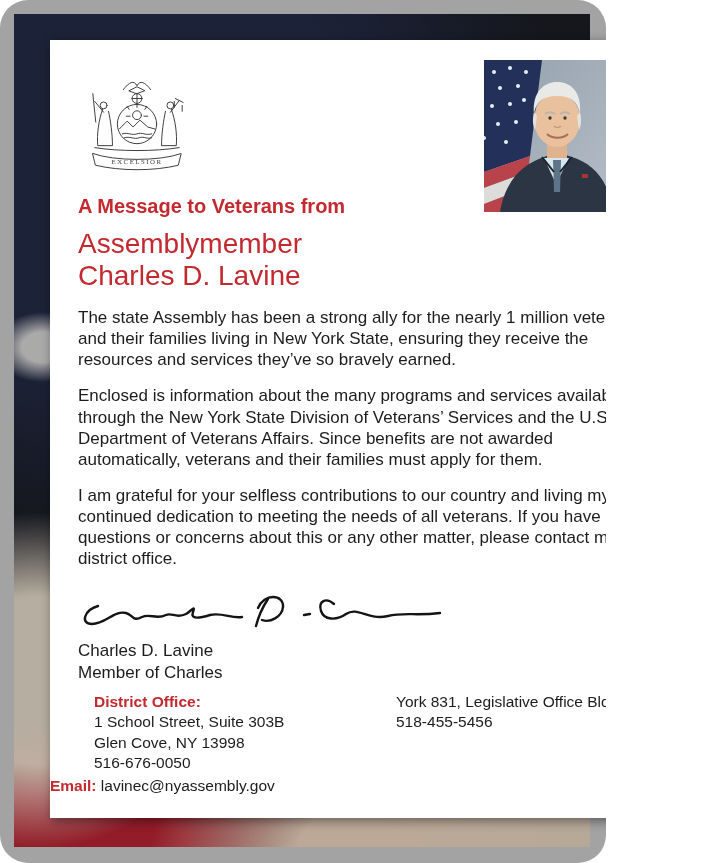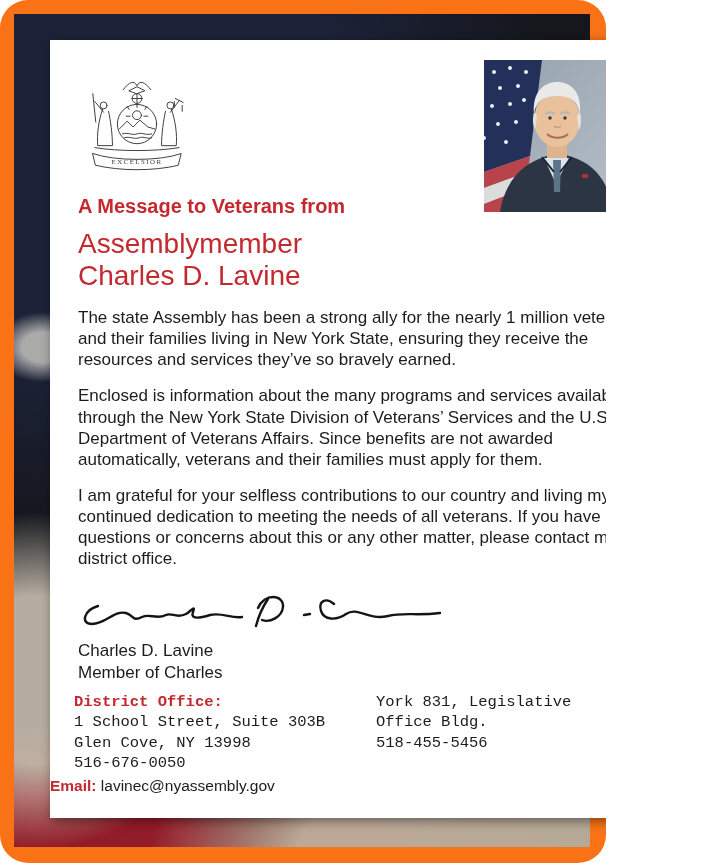--- a/index.html
+++ b/index.html
@@ -3,21 +3,21 @@
 <meta charset="utf-8">
 <style>
   html,body{margin:0;padding:0;}
   body{
     width:701px;height:863px;
     font-family:"Liberation Sans", sans-serif;
     background:#ffffff;
   }
   .page{
     position:relative;width:606px;height:863px;
-    background:#f97316;border-radius:28px;overflow:hidden;
+    background:#a3a3a3;border-radius:28px;overflow:hidden;
   }
   
   .backdrop{
     position:absolute;left:14px;top:14px;right:16px;bottom:16px;
     background-color:#15171d;
     background-image:
       radial-gradient(ellipse 70px 50px at 5% 40%, rgba(219,216,208,0.75) 0 30%, transparent 70%),
       radial-gradient(ellipse 200px 280px at 101% 36%, rgba(208,194,175,0.95) 0 40%, transparent 72%),
       radial-gradient(ellipse 240px 330px at 101% 63%, rgba(150,30,44,0.95) 0 45%, transparent 76%),
       radial-gradient(ellipse 420px 240px at 78% 102%, rgba(196,181,162,0.92) 0 40%, transparent 75%),
@@ -38,21 +38,21 @@
   }
   .name-heading{
     color:var(--red);font-size:28px;font-weight:normal;line-height:1.13;margin:0 0 16px 0;
   }
   .body-par{
     color:#1c1c1c;font-size:17px;line-height:1.24;margin:0 0 15px 0;max-width:577px;
   }
   .signature{margin:8px 0 2px -6px;display:block;}
   .signer{color:#1c1c1c;font-size:17px;line-height:1.28;margin:4px 0 0 0;}
   .offices{
-    position:absolute;left:24px;top:652px;width:560px;display:flex;font-family:Liberation Mono, monospace;
+    position:absolute;left:44px;top:652px;width:560px;display:flex;
   }
   .office{font-size:15.5px;line-height:1.32;color:#1c1c1c;}
   .office.district{width:302px;flex:0 0 302px;}
   .office-label{color:var(--red);font-weight:bold;}
   .email-row{
     position:absolute;left:0;top:737px;width:100%;text-align:left;
     font-size:15.5px;color:#1c1c1c;
   }
   .email-label{color:var(--red);font-weight:bold;}
 </style>

